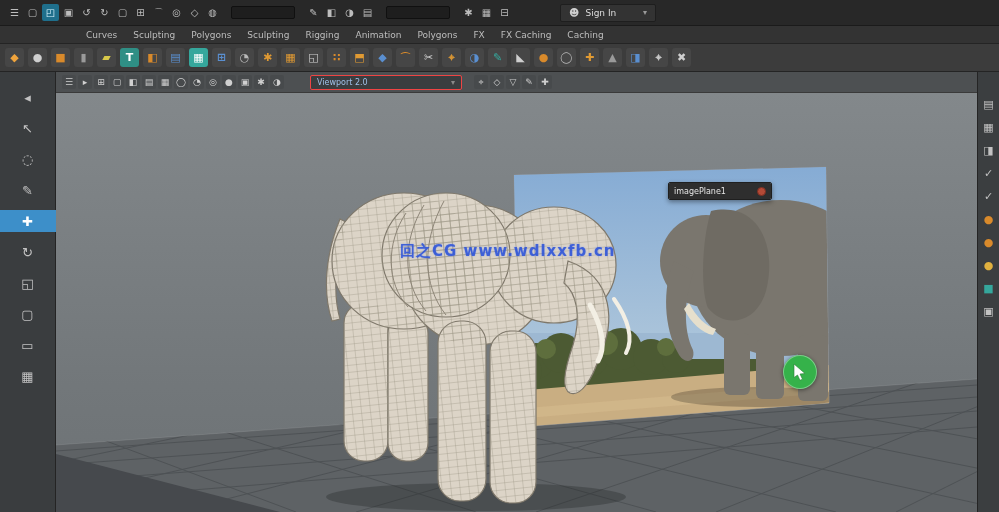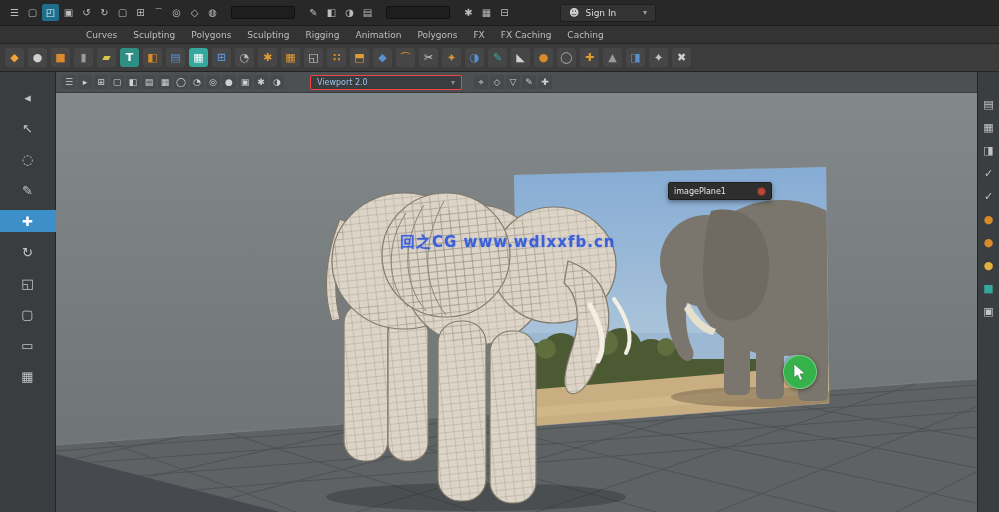--- a/index.html
+++ b/index.html
@@ -50,21 +50,21 @@
     border-bottom:1px solid #3a3a3a; display:flex; align-items:center; gap:2px; padding:0 6px; z-index:5; }
   .picon { width:14px; height:14px; display:inline-flex; align-items:center; justify-content:center;
     font-size:9px; color:#d0d0d0; background:#42454778; border-radius:2px; }
   .renderer { margin:0 10px 0 24px; width:152px; height:15px; background:#3a3d3f;
     border:1px solid #ef4444; border-radius:2px; display:flex; align-items:center;
     padding:0 6px; font-size:8px; color:#9fc0e8; gap:6px; }
   .renderer .caret { margin-left:auto; color:#8a8a8a; font-size:8px; }
 
   .scene { position:absolute; top:21px; left:0; width:100%; height:calc(100% - 21px); display:block; }
 
-  .watermark { position:absolute; left:344px; top:161px; z-index:6;
+  .watermark { position:absolute; left:344px; top:170px; z-index:6;
     font-size:15px; font-weight:bold; letter-spacing:1px; color:rgba(45,82,214,0.85);
     text-shadow:0 0 2px rgba(90,130,255,0.55); white-space:nowrap; }
 
   .popup { position:absolute; left:612px; top:110px; width:104px; z-index:7;
     border:1px solid #1f1f1f; border-radius:2px; overflow:hidden;
     box-shadow:0 2px 5px rgba(0,0,0,0.4); }
   .popup-header { height:16px; background:#2e2e2e; display:flex; align-items:center;
     padding:0 5px; gap:4px; font-size:8px; color:#e6e6e6; }
   .popup-dot { margin-left:auto; width:9px; height:9px; border-radius:50%;
     background:#b44a36; border:1px solid #7c2f22; }

